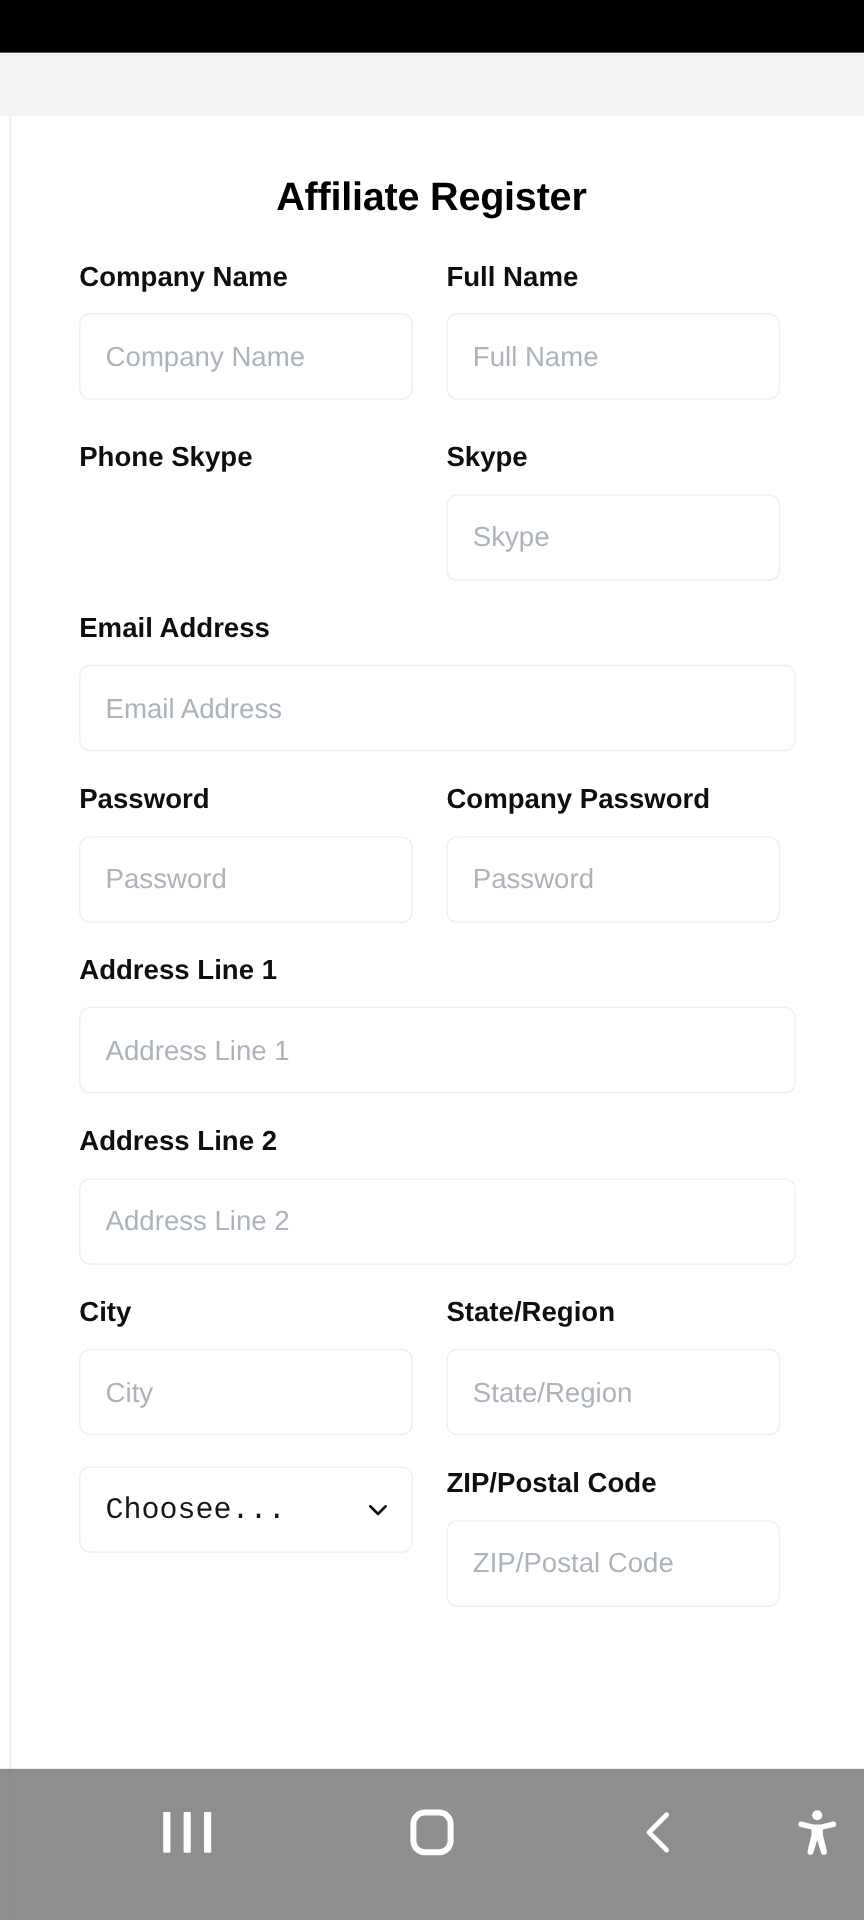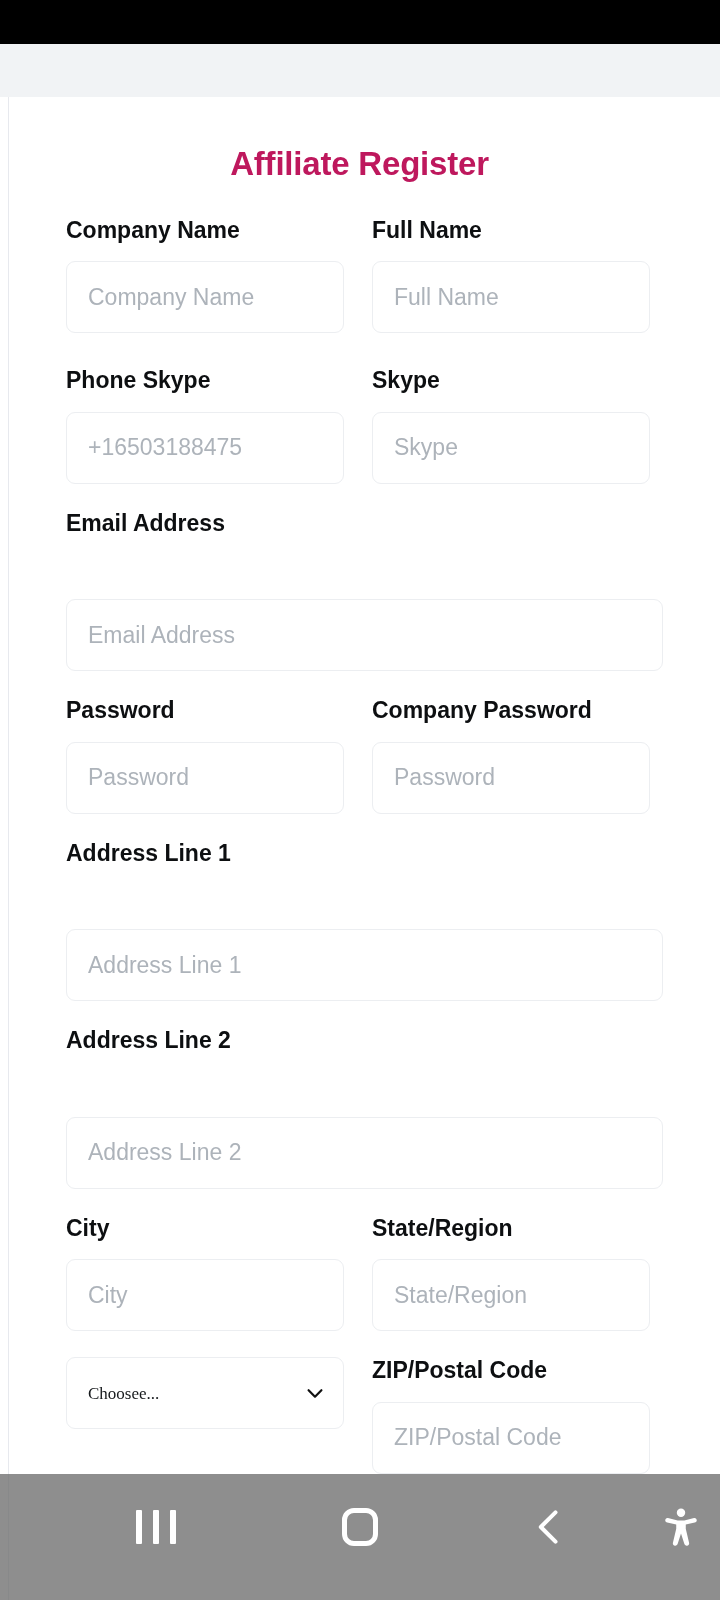--- a/index.html
+++ b/index.html
@@ -45,40 +45,40 @@
     border-left: 1px solid #e7e9ee;
     overflow: hidden;
   }
 
   .card-inner {
     padding: 0 57px;
   }
 
   .form-title {
     text-align: center;
-    color: #be185d;
+    color: #000000;
     font-size: 33px;
     font-weight: bold;
     letter-spacing: -0.2px;
     padding-top: 48px;
     padding-bottom: 0;
     margin-right: 10px;
   }
 
   
   .row {
     display: flex;
     gap: 28px;
     margin-top: 34px;
   }
   .row.tight { margin-top: 26px; }
 
   .field { display: flex; flex-direction: column; }
   .field.half { width: 278px; flex: 0 0 278px; }
-  .field.full { width: 100%; gap: 45px; }
+  .field.full { width: 100%; }
 
   .field-label {
     font-size: 23px;
     font-weight: bold;
     color: #0d0f11;
     line-height: 1.15;
     margin-bottom: 18px;
     white-space: nowrap;
   }
 
@@ -106,22 +106,22 @@
     height: 72px;
   }
   .field-select {
     appearance: none;
     -webkit-appearance: none;
     height: 72px;
     width: 100%;
     border: 1px solid #eceef1;
     border-radius: 9px;
     background: #ffffff;
-    font-family: Liberation Serif, serif;
-    font-size: 17px;
+    font-family: Liberation Mono, monospace;
+    font-size: 25px;
     color: #16191c;
     padding: 0 46px 0 21px;
     outline: none;
   }
   .select-chevron {
     position: absolute;
     right: 18px;
     top: 50%;
     transform: translateY(-50%);
     width: 22px;
@@ -190,21 +190,20 @@
       </div>
       <div class="field half">
         <div class="field-label">Full Name</div>
         <input class="field-input" type="text" placeholder="Full Name" style="">
       </div>
     </div>
 
     <div class="row">
       <div class="field half">
         <div class="field-label">Phone Skype</div>
-        <input class="field-input" type="tel" placeholder="+16503188475" style="">
       </div>
       <div class="field half">
         <div class="field-label">Skype</div>
         <input class="field-input" type="text" placeholder="Skype" style="">
       </div>
     </div>
 
     <div class="row tight">
       <div class="field full">
         <div class="field-label">Email Address</div>

